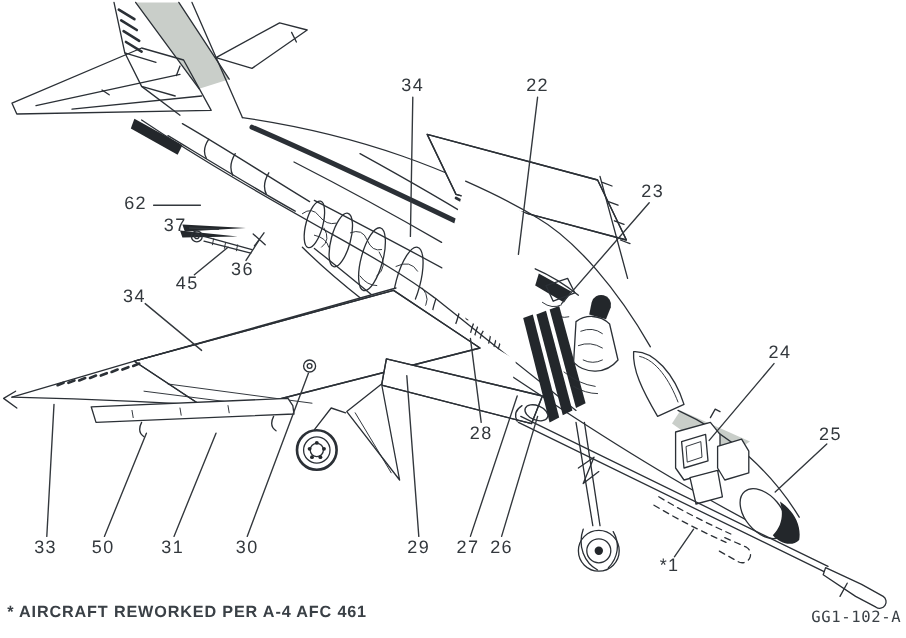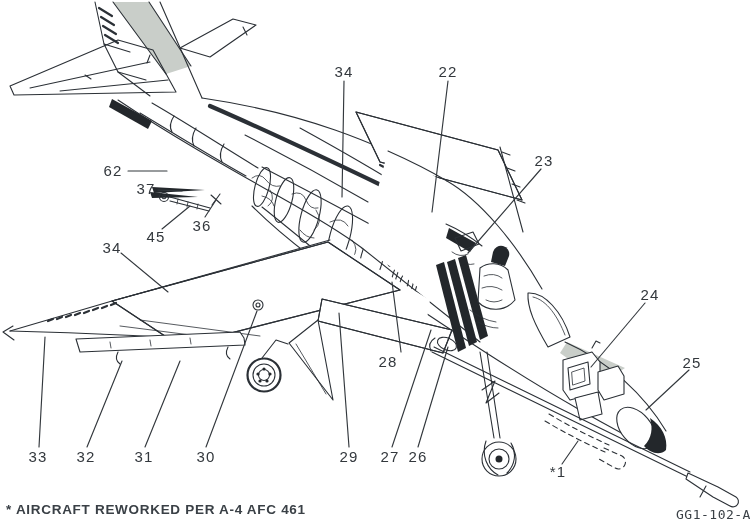--- a/index.html
+++ b/index.html
@@ -253,25 +253,25 @@
     </g>
   </svg>
 
   <div class="co" style="left:344px;top:71px">34</div>
   <div class="co" style="left:448px;top:71px">22</div>
   <div class="co" style="left:544px;top:160px">23</div>
   <div class="co" style="left:650px;top:294px">24</div>
   <div class="co" style="left:692px;top:362px">25</div>
   <div class="co" style="left:418px;top:456px">26</div>
   <div class="co" style="left:390px;top:456px">27</div>
-  <div class="co" style="left:388px;top:361px">28</div>
+  <div class="co" style="left:401px;top:361px">28</div>
   <div class="co" style="left:349px;top:456px">29</div>
   <div class="co" style="left:206px;top:456px">30</div>
   <div class="co" style="left:144px;top:456px">31</div>
-  <div class="co" style="left:86px;top:456px">32</div>
+  <div class="co" style="left:86px;top:456px">50</div>
   <div class="co" style="left:38px;top:456px">33</div>
   <div class="co" style="left:112px;top:247px">34</div>
   <div class="co" style="left:156px;top:236px">45</div>
   <div class="co" style="left:202px;top:225px">36</div>
   <div class="co" style="left:146px;top:188px">37</div>
   <div class="co" style="left:113px;top:170px">62</div>
   <div class="co" style="left:558px;top:471px">*1</div>
 
   <div class="footnote">* AIRCRAFT REWORKED PER A-4 AFC 461</div>
   <div class="figno">GG1-102-A</div>

